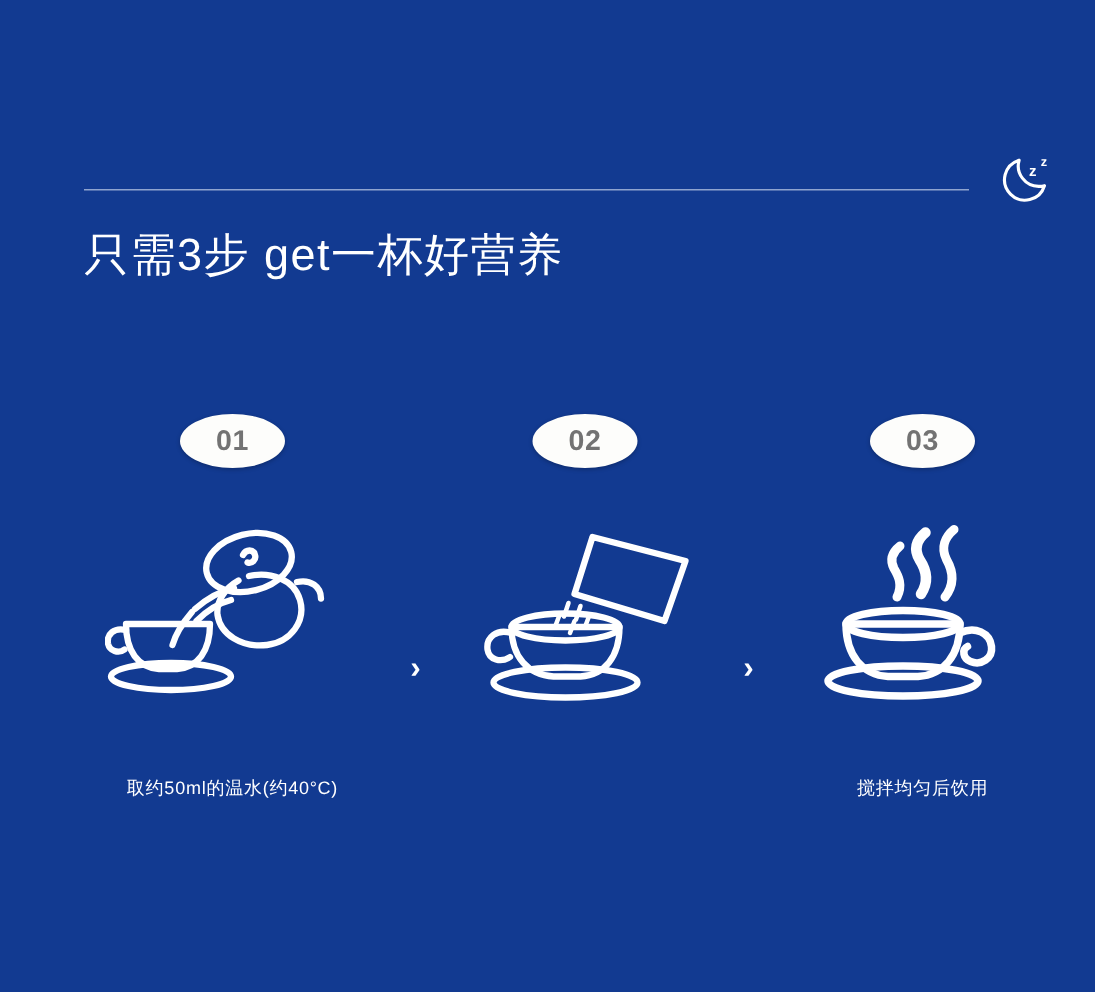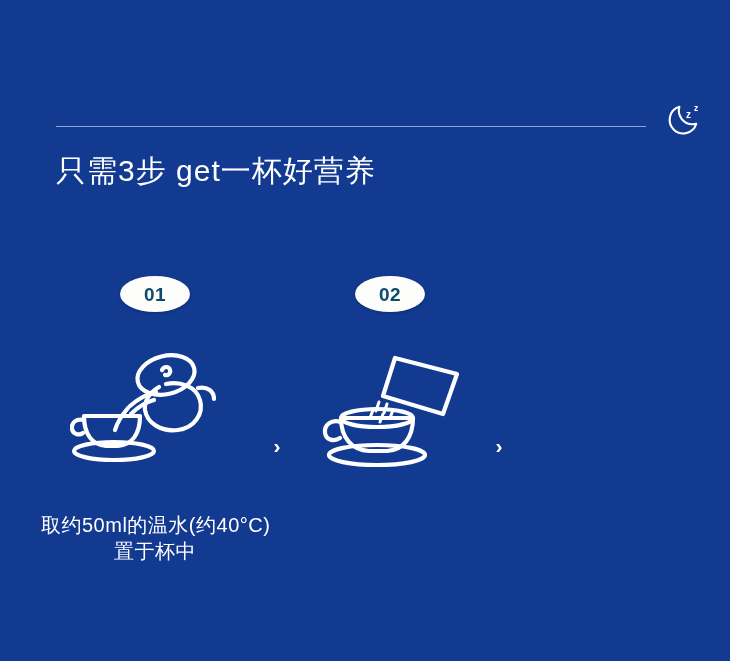--- a/index.html
+++ b/index.html
@@ -96,21 +96,21 @@
     border-radius: 50%;
     background: #fdfdfb;
     box-shadow: 0 1px 3px rgba(0,0,0,0.25);
     display: flex;
     align-items: center;
     justify-content: center;
   }
   .badge-text {
     font-size: 19px;
     font-weight: bold;
-    color: #0c4a6e;
+    color: #737373;
     letter-spacing: 0.5px;
     line-height: 1;
   }
 
   .step-art {
     position: absolute;
     left: 50%;
     top: 78px;
     transform: translateX(-50%);
     width: 170px;
@@ -118,21 +118,21 @@
   }
   .step-art svg { display: block; }
 
   .caption {
     position: absolute;
     left: 0;
     top: 250px;
     width: 228px;
     text-align: center;
     color: #ffffff;
-    font-size: 20px;
+    font-size: 12px;
     line-height: 26px;
     letter-spacing: 0.5px;
   }
   .caption .cap-line { display: block; white-space: nowrap; }
 
   
   .arrow {
     position: absolute;
     top: 432px;
     width: 24px;
@@ -190,21 +190,20 @@
             <path d="M14 76h56c0 18-8 29-22 30h-12c-14-1-22-12-22-30z"></path>
 
             <path d="M14 80c-8-2-13 3-12 9 1 5 7 7 11 4"></path>
 
             <ellipse cx="44" cy="111" rx="40" ry="9"></ellipse>
           </g>
         </svg>
       </div>
       <div class="caption">
         <span class="cap-line">取约50ml的温水(约40°C)</span>
-        <span class="cap-line">置于杯中</span>
       </div>
     </div>
 
     <div class="step step-2">
       <div class="badge">
         <span class="badge-text">02</span>
       </div>
       <div class="step-art">
         <svg viewBox="0 0 170 130" width="170" height="130" aria-hidden="true">
           <g fill="none" stroke="#ffffff" stroke-width="4.2" stroke-linecap="round" stroke-linejoin="round">
@@ -218,19 +217,46 @@
             <ellipse cx="72" cy="78" rx="36" ry="9"></ellipse>
 
             <path d="M36 82c-10-3-17 3-16 11 1 7 9 9 15 5"></path>
 
             <ellipse cx="72" cy="115" rx="48" ry="10"></ellipse>
           </g>
         </svg>
       </div>
     </div>
 
+    <div class="step step-3">
+      <div class="badge">
+        <span class="badge-text">03</span>
+      </div>
+      <div class="step-art">
+        <svg viewBox="0 0 170 130" width="170" height="130" aria-hidden="true">
+          <g fill="none" stroke="#ffffff" stroke-linecap="round" stroke-linejoin="round">
+
+            <path d="M68 58c4-8 1-14-2-19-3-6-1-11 4-15" stroke-width="6"></path>
+            <path d="M84 56c6-9 3-17-1-23-4-7-2-13 4-18" stroke-width="7"></path>
+            <path d="M100 58c7-9 5-18 1-25-4-8-1-15 5-20" stroke-width="6"></path>
+
+            <path d="M34 76h76c0 21-11 34-28 35h-20c-17-1-28-14-28-35z" stroke-width="5"></path>
+
+            <ellipse cx="72" cy="76" rx="38" ry="9" stroke-width="5"></ellipse>
+
+            <path d="M110 82c10-5 20 0 21 9 1 8-7 13-14 10-5-2-6-8-2-10" stroke-width="5"></path>
+
+            <ellipse cx="72" cy="114" rx="50" ry="10" stroke-width="5"></ellipse>
+          </g>
+        </svg>
+      </div>
+      <div class="caption">
+        <span class="cap-line">搅拌均匀后饮用</span>
+        <span class="cap-line"></span>
+      </div>
+    </div>
 
   </div>
 
   <div class="arrow arrow-1">›</div>
   <div class="arrow arrow-2">›</div>
 
 </div>
 
 </body></html>

